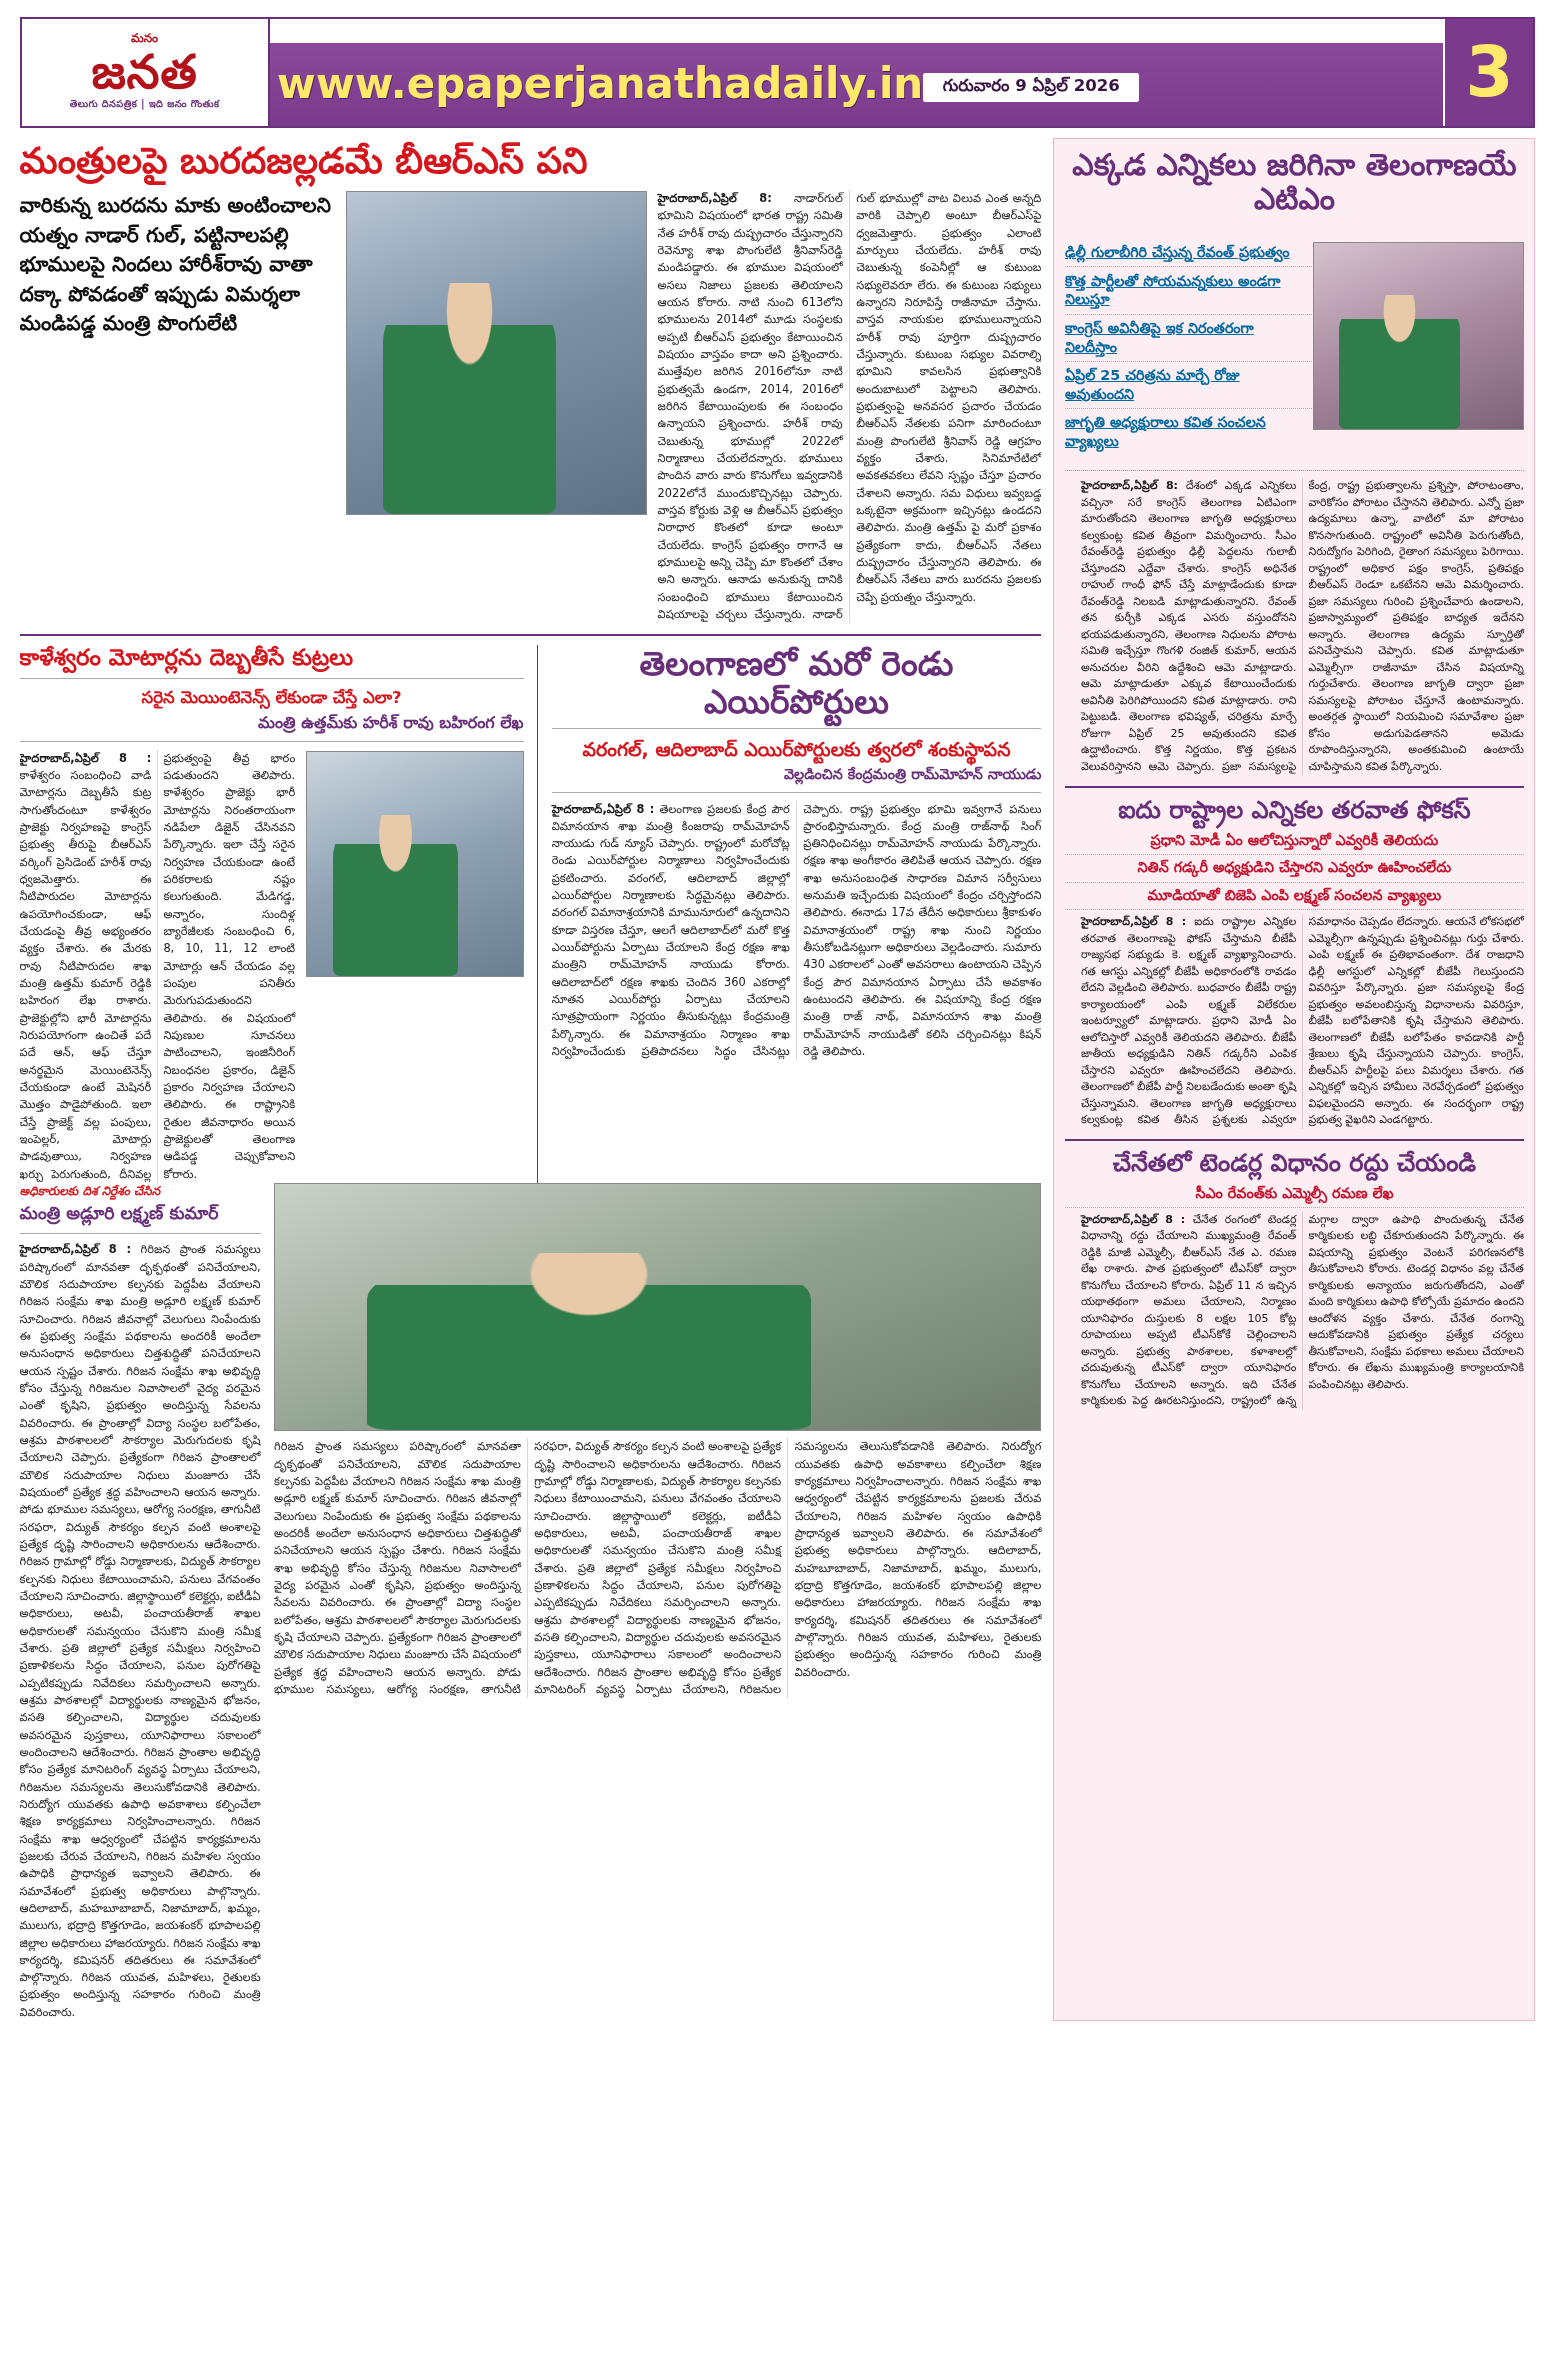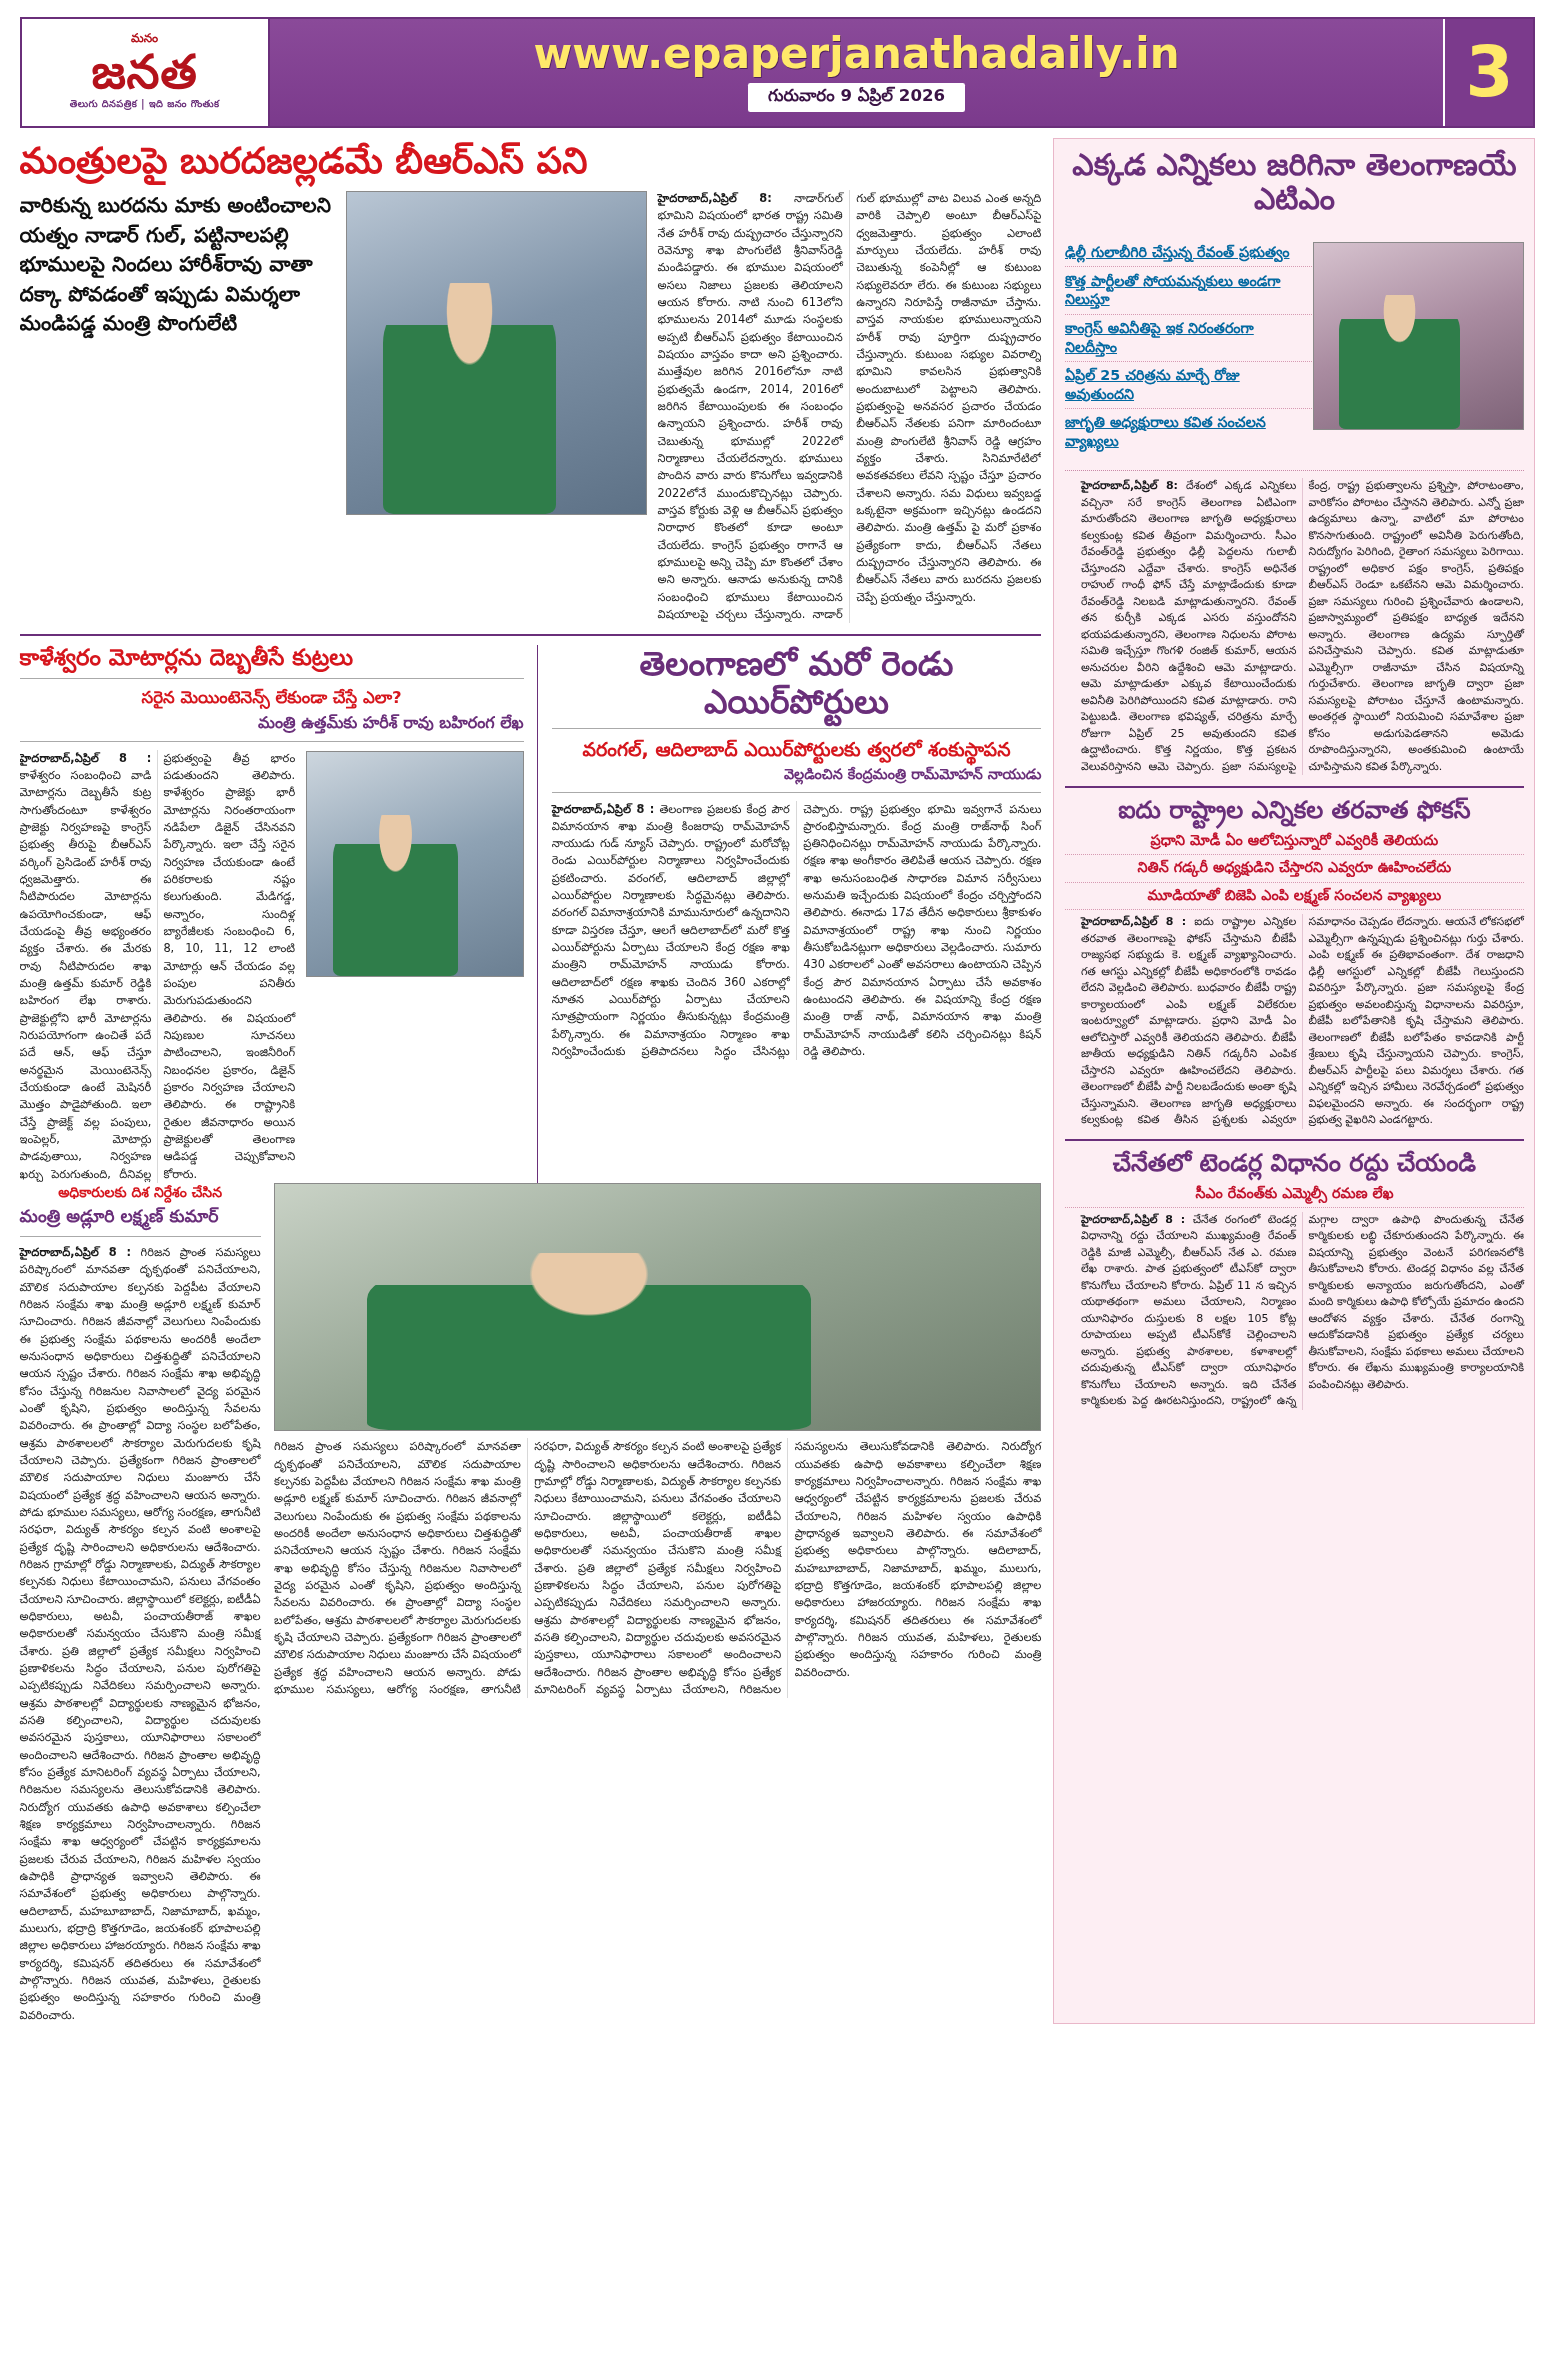--- a/index.html
+++ b/index.html
@@ -53,25 +53,26 @@
   .logo-sub {
     font-size: 9.8px;
     color: #6a2f7a;
     font-weight: bold;
     margin-top: 3px;
     letter-spacing: 0.4px;
   }
   .mast-center {
     flex: 1 1 auto;
     display: flex;
-    flex-direction: column;
+    flex-direction: row;
     align-items: center;
-    justify-content: center;
+    justify-content: flex-start;
     background: linear-gradient(180deg,#8a4a99 0%, #7b3a8c 100%);
     padding: 4.5px 7.5px;
+    margin-top: 24px;
   }
   .mast-url {
     font-size: 42px;
     font-weight: bold;
     color: #ffe96a;
     line-height: 1.05;
     text-shadow: 0.8px 0.8px 0 #4d1e5c;
   }
   .mast-date {
     margin-top: 7.5px;
@@ -306,21 +307,21 @@
             <span class="dateline">హైదరాబాద్,ఏప్రిల్ 8 :</span>
             <span>తెలంగాణ ప్రజలకు కేంద్ర పౌర విమానయాన శాఖ మంత్రి కింజరాపు రామ్‌మోహన్ నాయుడు గుడ్ న్యూస్ చెప్పారు. రాష్ట్రంలో మరోచోట్ల రెండు ఎయిర్‌పోర్టుల నిర్మాణాలు నిర్వహించేందుకు ప్రకటించారు. వరంగల్, ఆదిలాబాద్ జిల్లాల్లో ఎయిర్‌పోర్టుల నిర్మాణాలకు సిద్ధమైనట్లు తెలిపారు. వరంగల్ విమానాశ్రయానికి మామునూరులో ఉన్నదానిని కూడా విస్తరణ చేస్తూ, ఆలగే ఆదిలాబాద్‌లో మరో కొత్త ఎయిర్‌పోర్టును ఏర్పాటు చేయాలని కేంద్ర రక్షణ శాఖ మంత్రిని రామ్‌మోహన్ నాయుడు కోరారు. ఆదిలాబాద్‌లో రక్షణ శాఖకు చెందిన 360 ఎకరాల్లో నూతన ఎయిర్‌పోర్టు ఏర్పాటు చేయాలని సూత్రప్రాయంగా నిర్ణయం తీసుకున్నట్లు కేంద్రమంత్రి పేర్కొన్నారు. ఈ విమానాశ్రయం నిర్మాణం శాఖ నిర్వహించేందుకు ప్రతిపాదనలు సిద్ధం చేసినట్లు చెప్పారు. రాష్ట్ర ప్రభుత్వం భూమి ఇవ్వగానే పనులు ప్రారంభిస్తామన్నారు. కేంద్ర మంత్రి రాజ్‌నాథ్ సింగ్ ప్రతినిధించినట్లు రామ్‌మోహన్ నాయుడు పేర్కొన్నారు. రక్షణ శాఖ అంగీకారం తెలిపితే ఆయన చెప్పారు. రక్షణ శాఖ అనుసంబంధిత సాధారణ విమాన సర్వీసులు అనుమతి ఇచ్చేందుకు విషయంలో కేంద్రం చర్చిస్తోందని తెలిపారు. ఈనాడు 17వ తేదీన అధికారులు శ్రీకాకుళం విమానాశ్రయంలో రాష్ట్ర శాఖ నుంచి నిర్ణయం తీసుకోబడినట్లుగా అధికారులు వెల్లడించారు. సుమారు 430 ఎకరాలలో ఎంతో అవసరాలు ఉంటాయని చెప్పిన కేంద్ర పౌర విమానయాన ఏర్పాటు చేసే అవకాశం ఉంటుందని తెలిపారు. ఈ విషయాన్ని కేంద్ర రక్షణ మంత్రి రాజ్ నాథ్, విమానయాన శాఖ మంత్రి రామ్‌మోహన్ నాయుడితో కలిసి చర్చించినట్లు కిషన్ రెడ్డి తెలిపారు.</span>
           </div>
         </div>
       </div>
 
 
       <div>
         <div style="display:flex; gap:13.5px;">
           <div style="width:241px; flex:0 0 241px;">
-            <div class="sub-red-center" style="text-align:center;font-size:14px;">అధికారులకు దిశ నిర్దేశం చేసిన</div>
+            <div class="sub-red-center" style="text-align:left;font-size:12px;font-style:italic;">అధికారులకు దిశ నిర్దేశం చేసిన</div>
             <div class="sub-purple-center" style="text-align:left;font-size:17.3px;margin-top:3px;">మంత్రి అడ్లూరి లక్ష్మణ్ కుమార్</div>
             <div class="rule-thin"></div>
             <div class="col-text">
               <span class="dateline">హైదరాబాద్,ఏప్రిల్ 8 :</span>
               <span>గిరిజన ప్రాంత సమస్యలు పరిష్కారంలో మానవతా దృక్పథంతో పనిచేయాలని, మౌలిక సదుపాయాల కల్పనకు పెద్దపీట వేయాలని గిరిజన సంక్షేమ శాఖ మంత్రి అడ్లూరి లక్ష్మణ్ కుమార్ సూచించారు. గిరిజన జీవనాల్లో వెలుగులు నింపేందుకు ఈ ప్రభుత్వ సంక్షేమ పథకాలను అందరికీ అందేలా అనుసంధాన అధికారులు చిత్తశుద్ధితో పనిచేయాలని ఆయన స్పష్టం చేశారు. గిరిజన సంక్షేమ శాఖ అభివృద్ధి కోసం చేస్తున్న గిరిజనుల నివాసాలలో వైద్య పరమైన ఎంతో కృషిని, ప్రభుత్వం అందిస్తున్న సేవలను వివరించారు. ఈ ప్రాంతాల్లో విద్యా సంస్థల బలోపేతం, ఆశ్రమ పాఠశాలలలో సౌకర్యాల మెరుగుదలకు కృషి చేయాలని చెప్పారు. ప్రత్యేకంగా గిరిజన ప్రాంతాలలో మౌలిక సదుపాయాల నిధులు మంజూరు చేసే విషయంలో ప్రత్యేక శ్రద్ధ వహించాలని ఆయన అన్నారు. పోడు భూముల సమస్యలు, ఆరోగ్య సంరక్షణ, తాగునీటి సరఫరా, విద్యుత్ సౌకర్యం కల్పన వంటి అంశాలపై ప్రత్యేక దృష్టి సారించాలని అధికారులను ఆదేశించారు. గిరిజన గ్రామాల్లో రోడ్డు నిర్మాణాలకు, విద్యుత్ సౌకర్యాల కల్పనకు నిధులు కేటాయించామని, పనులు వేగవంతం చేయాలని సూచించారు. జిల్లాస్థాయిలో కలెక్టర్లు, ఐటీడీఏ అధికారులు, అటవీ, పంచాయతీరాజ్ శాఖల అధికారులతో సమన్వయం చేసుకొని మంత్రి సమీక్ష చేశారు. ప్రతి జిల్లాలో ప్రత్యేక సమీక్షలు నిర్వహించి ప్రణాళికలను సిద్ధం చేయాలని, పనుల పురోగతిపై ఎప్పటికప్పుడు నివేదికలు సమర్పించాలని అన్నారు. ఆశ్రమ పాఠశాలల్లో విద్యార్థులకు నాణ్యమైన భోజనం, వసతి కల్పించాలని, విద్యార్థుల చదువులకు అవసరమైన పుస్తకాలు, యూనిఫారాలు సకాలంలో అందించాలని ఆదేశించారు. గిరిజన ప్రాంతాల అభివృద్ధి కోసం ప్రత్యేక మానిటరింగ్ వ్యవస్థ ఏర్పాటు చేయాలని, గిరిజనుల సమస్యలను తెలుసుకోవడానికి తెలిపారు. నిరుద్యోగ యువతకు ఉపాధి అవకాశాలు కల్పించేలా శిక్షణ కార్యక్రమాలు నిర్వహించాలన్నారు. గిరిజన సంక్షేమ శాఖ ఆధ్వర్యంలో చేపట్టిన కార్యక్రమాలను ప్రజలకు చేరువ చేయాలని, గిరిజన మహిళల స్వయం ఉపాధికి ప్రాధాన్యత ఇవ్వాలని తెలిపారు. ఈ సమావేశంలో ప్రభుత్వ అధికారులు పాల్గొన్నారు. ఆదిలాబాద్, మహబూబాబాద్, నిజామాబాద్, ఖమ్మం, ములుగు, భద్రాద్రి కొత్తగూడెం, జయశంకర్ భూపాలపల్లి జిల్లాల అధికారులు హాజరయ్యారు. గిరిజన సంక్షేమ శాఖ కార్యదర్శి, కమిషనర్ తదితరులు ఈ సమావేశంలో పాల్గొన్నారు. గిరిజన యువత, మహిళలు, రైతులకు ప్రభుత్వం అందిస్తున్న సహకారం గురించి మంత్రి వివరించారు.</span>
             </div>
           </div>
           <div style="flex:1 1 auto;">
             <div class="photo photo-d" style="width:100%;height:248px;margin-bottom:7.5px;"></div>
             <div class="col-text cols-3">

